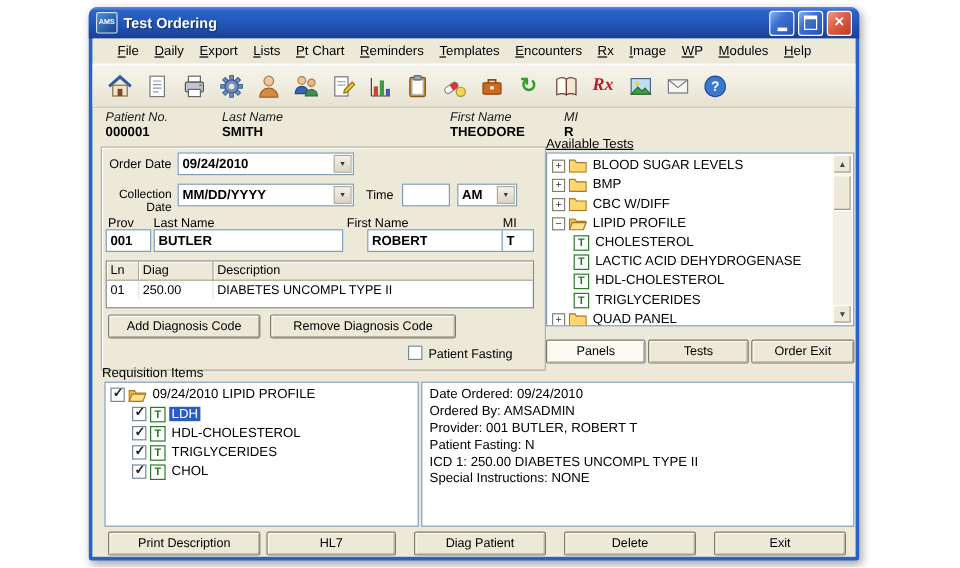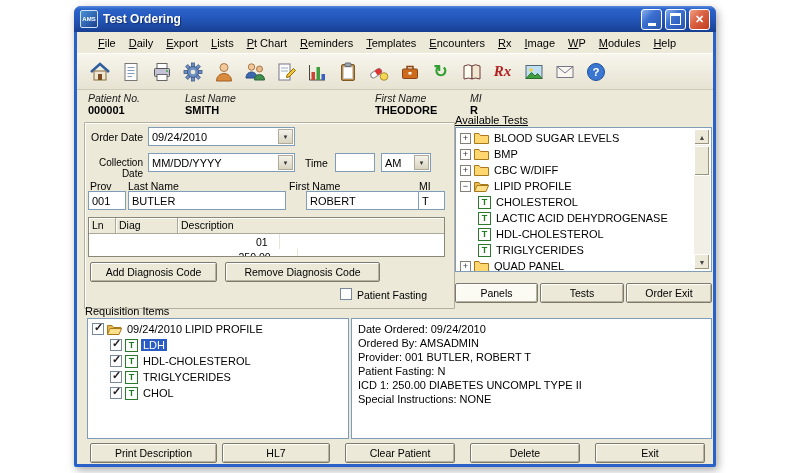--- a/index.html
+++ b/index.html
@@ -40,38 +40,38 @@
   .patient-bar{position:absolute;left:0;top:58px;width:100%;height:32px;}
   .plabel{position:absolute;top:2px;font-size:10.5px;color:#1a1a1a;font-style:italic;}
   .pvalue{position:absolute;top:14px;font-size:11px;font-weight:bold;color:#000;}
 
   
   .groupbox{position:absolute;border:1px solid #b3ae9d;box-shadow:inset 1px 1px 0 #fff;border-radius:1px;}
   .flabel{position:absolute;font-size:10.5px;color:#000;text-align:right;}
   .flabel.la{text-align:left;}
   .field{position:absolute;background:#fff;border:1px solid #7f9db9;font-size:11px;display:flex;
          align-items:center;padding:0 3px;box-sizing:border-box;color:#000;}
-  .field .ftext{overflow:hidden;white-space:nowrap;}
+  .field .ftext{overflow:hidden;white-space:nowrap;font-weight:bold;}
   .arrow-btn{position:absolute;right:1px;top:1px;bottom:1px;width:15px;
              background:linear-gradient(180deg,#f4f2ea,#d9d4c1);border:1px solid #b0ab98;display:flex;
              align-items:center;justify-content:center;font-size:6px;color:#333;box-sizing:border-box;}
   .btn{position:absolute;background:#ece9d8;border:1px solid #7d7a6c;border-radius:2px;
        box-shadow:inset 1px 1px 0 #fff,inset -1px -1px 0 #b8b2a0;font-size:10.5px;color:#000;
        display:flex;align-items:center;justify-content:center;cursor:pointer;font-family:inherit;box-sizing:border-box;}
   .tab.active{background:#fbfaf3;}
   .cbx{width:12px;height:12px;background:#fff;border:1px solid #77889a;flex:none;position:relative;box-sizing:border-box;}
   .cbx.checked::after{content:"\2713";position:absolute;left:1px;top:-3px;font-size:11px;font-weight:bold;color:#222;}
 
   
   .diag-table{position:absolute;left:11px;top:185px;width:357px;height:40px;background:#fff;
               border:1px solid #8a8778;box-sizing:border-box;overflow:hidden;}
   .dt-header{display:flex;height:16px;background:#ece9d8;font-size:10.5px;}
   .dt-h{border-right:1px solid #aca899;border-bottom:1px solid #aca899;box-shadow:inset 1px 1px 0 #fff;
         padding:1px 3px;box-sizing:border-box;flex:none;}
-  .dt-row{display:flex;height:15px;font-size:10.5px;align-items:center;flex-direction:column;}
+  .dt-row{display:flex;height:15px;font-size:10.5px;align-items:flex-start;}
   .dt-c{padding:0 3px;box-sizing:border-box;border-right:1px solid #e7e4d7;flex:none;height:100%;display:flex;align-items:center;}
   .c-ln{width:27px;}.c-diag{width:62px;}.c-desc{flex:1;border-right:none;}
 
   
   .treebox{position:absolute;background:#fff;border:1px solid #7f9db9;box-sizing:border-box;overflow:hidden;}
   .tree-inner{padding:2px 18px 0 4px;}
   .trow{height:16px;display:flex;align-items:center;gap:3px;font-size:11px;white-space:nowrap;color:#000;}
   .indent1{padding-left:18px;}
   .expander{width:11px;height:11px;border:1px solid #848076;background:#fff;font-size:9px;line-height:9px;
             text-align:center;color:#333;flex:none;box-sizing:border-box;}
@@ -437,19 +437,19 @@
         <div>Date Ordered: 09/24/2010</div>
         <div>Ordered By: AMSADMIN</div>
         <div>Provider: 001 BUTLER, ROBERT T</div>
         <div>Patient Fasting: N</div>
         <div>ICD 1: 250.00 DIABETES UNCOMPL TYPE II</div>
         <div>Special Instructions: NONE</div>
       </div>
 
       <button class="btn" style="left:13px;top:411px;width:127px;height:20px">Print Description</button>
       <button class="btn" style="left:145px;top:411px;width:108px;height:20px">HL7</button>
-      <button class="btn" style="left:268px;top:411px;width:110px;height:20px">Clear Patient</button>
+      <button class="btn" style="left:268px;top:411px;width:110px;height:20px">Diag Patient</button>
       <button class="btn" style="left:393px;top:411px;width:110px;height:20px">Delete</button>
       <button class="btn" style="left:518px;top:411px;width:110px;height:20px">Exit</button>
 
     </div>
   </div>
 </div>
 
 </body></html>

